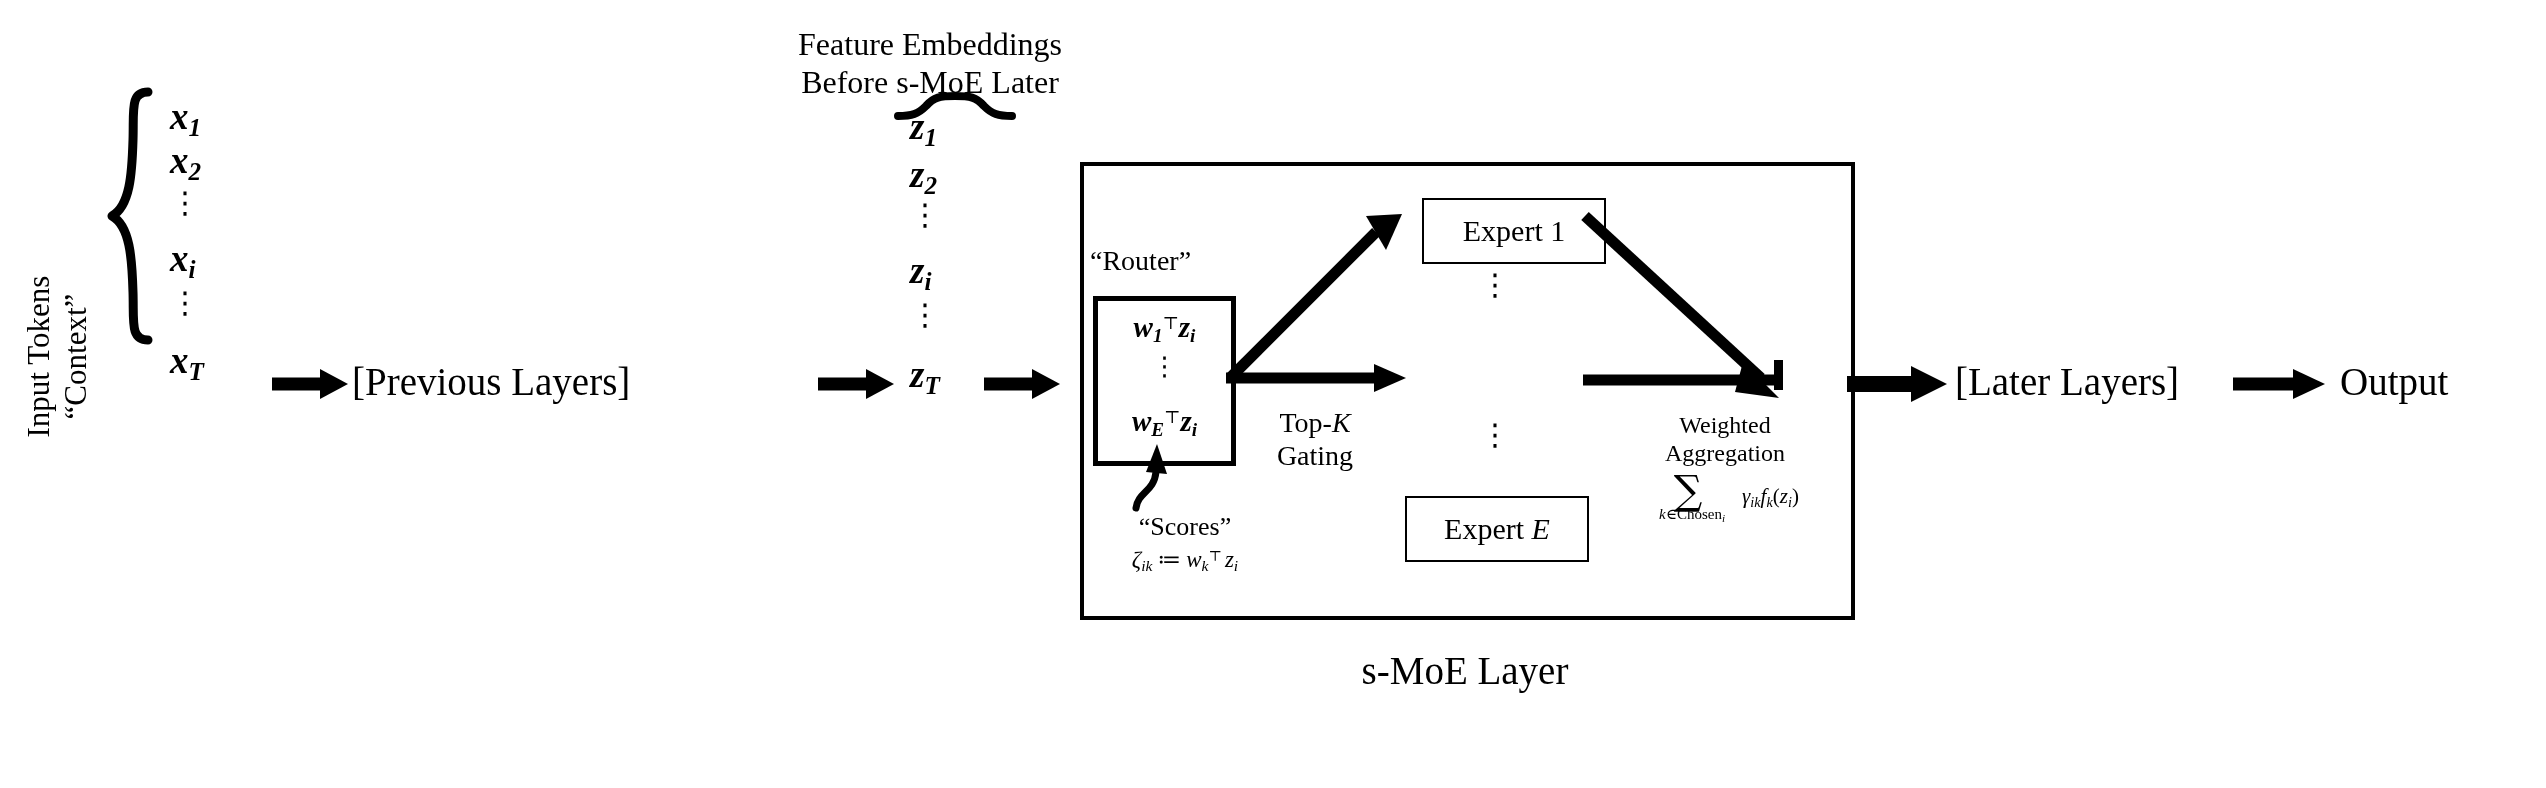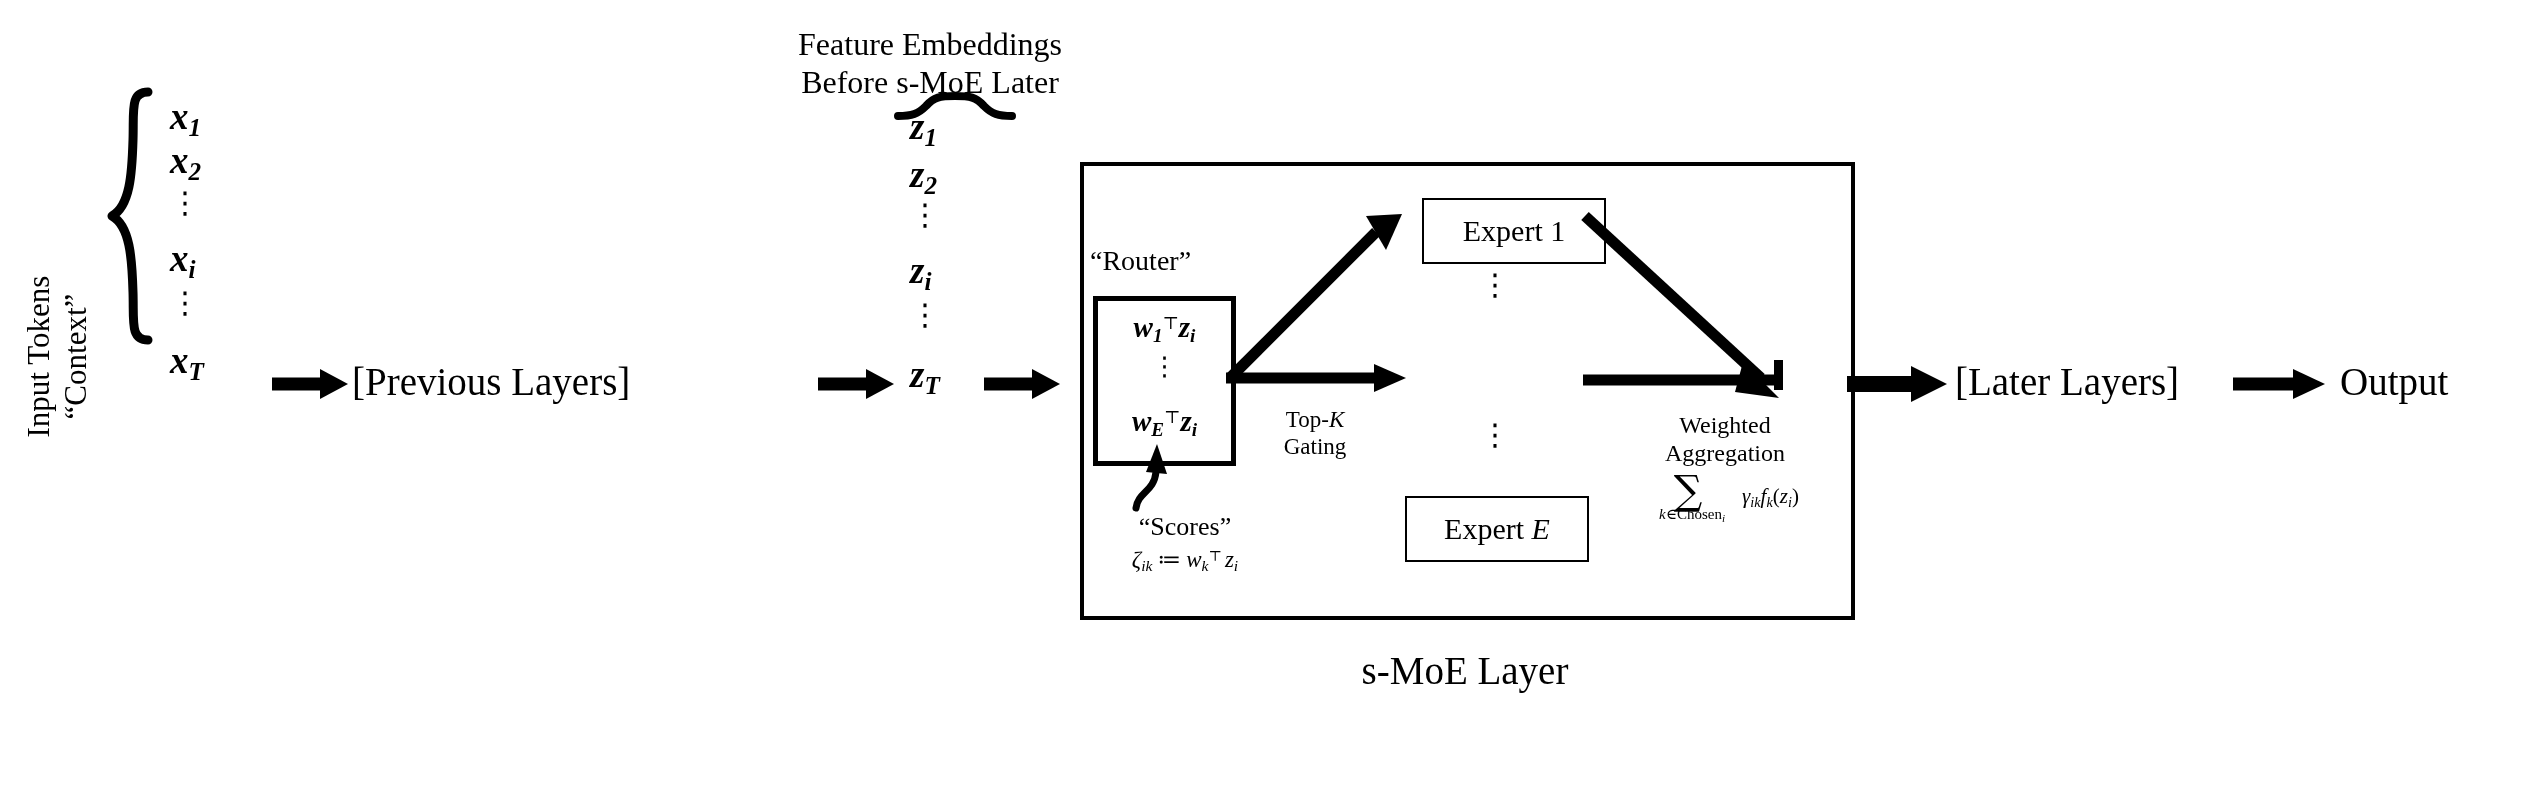--- a/index.html
+++ b/index.html
@@ -85,21 +85,21 @@
     white-space: nowrap;
   }
 
   .small-label {
     font-size: 24px;
     line-height: 1.16;
     text-align: center;
     white-space: nowrap;
   }
   .mid-label {
-    font-size: 23px;
+    font-size: 28px;
     line-height: 1.18;
     text-align: center;
     white-space: nowrap;
   }
   .quoted-label {
     font-size: 28px;
     white-space: nowrap;
   }
   .caption {
     font-size: 39px;

